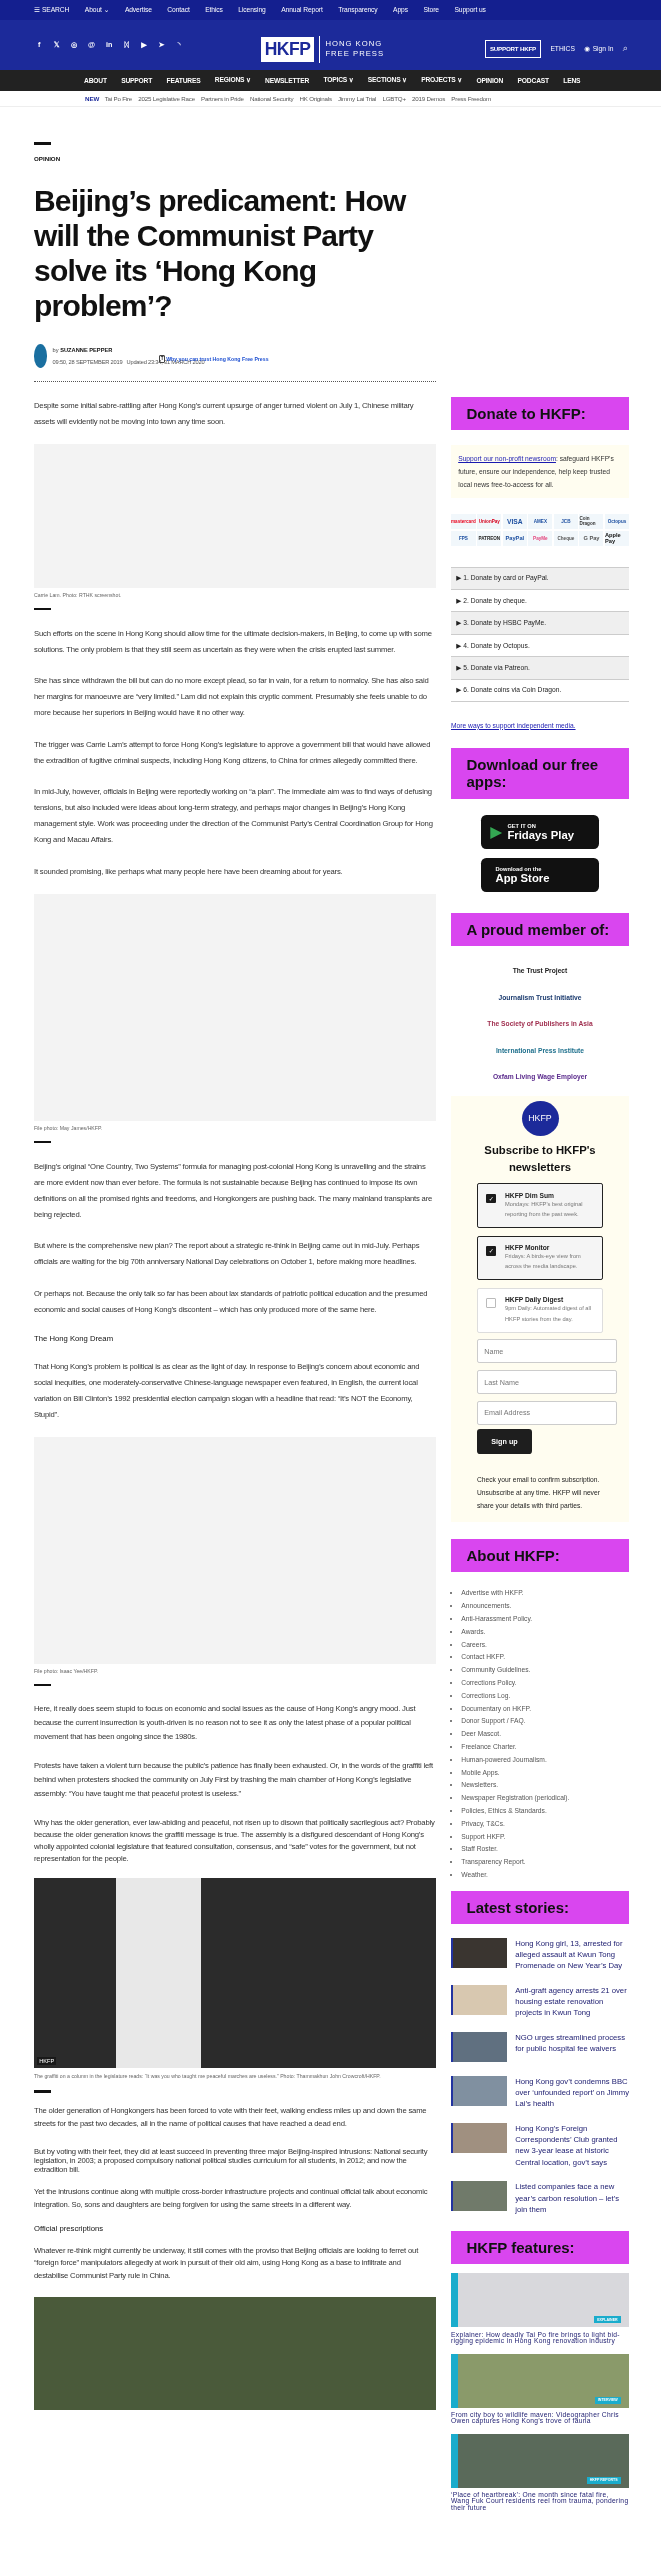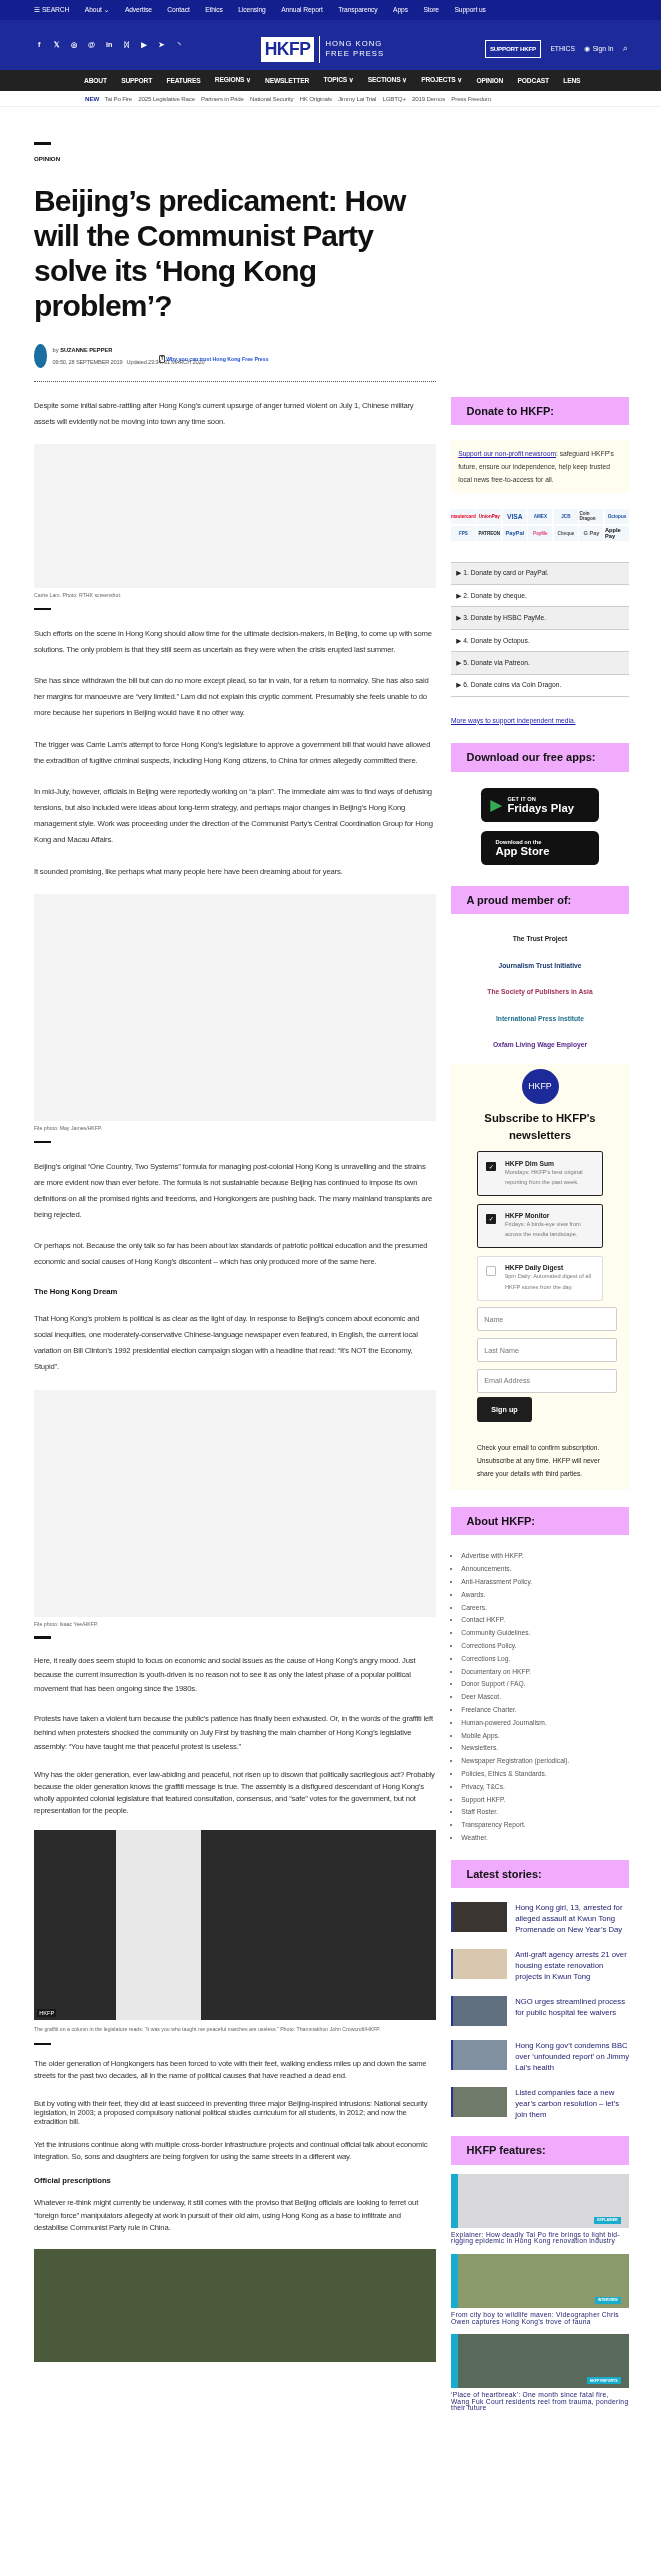--- a/index.html
+++ b/index.html
@@ -29,25 +29,25 @@
 h1.title{font-size:30px;line-height:35px;font-weight:bold;color:#111;margin-top:21.6px;letter-spacing:-0.8px}
 .byline{display:flex;align-items:center;margin-top:20.6px;position:relative}
 .avatar{width:13.4px;height:24px;border-radius:50%;background:#1a6fa0}
 .by-text{margin-left:5.2px;font-size:5.7px;color:#444}
 .by-text b{color:#111}
 .dates{margin-top:5.2px;font-size:5.7px;color:#555;letter-spacing:-0.2px}
 .trust{position:absolute;left:125px;top:11.3px;font-size:5.2px;color:#1d4fd1;font-weight:bold;display:flex;align-items:center;gap:1px}
 .trust .t{width:6.2px;height:7.2px;border:0.8px solid #444;border-radius:1px;font-size:4.6px;color:#222;display:flex;align-items:center;justify-content:center}
 .dotline{border-top:0.5px dotted #555;margin-top:13.4px}
 p.para{font-size:7.7px;line-height:16px;color:#333;margin-top:15.5px;letter-spacing:-0.2px}
-h3.sub{font-size:7.7px;font-weight:bold;color:#111;margin-top:16.5px}
+h3.sub{font-size:7.7px;font-weight:normal;color:#111;margin-top:16.5px}
 .imgph{background:#f3f3f3;margin-top:14.4px}
 .caption{font-size:5.2px;color:#666;margin-top:4.1px}
 .sidebar{position:absolute;left:451px;top:397px;width:178px}
-.sb-head{background:#f0abfc;padding:8.2px 15.5px;font-weight:bold;font-size:11px;color:#111}
+.sb-head{background:#d946ef;padding:8.2px 15.5px;font-weight:bold;font-size:15px;color:#111}
 .sb-box{background:#fffdf0;padding:7.2px;font-size:6.7px;line-height:13px;color:#333;margin-top:14.4px}
 .sb-box a{color:#1a1ab0;text-decoration:underline}
 .paylogos{display:grid;grid-template-columns:repeat(7,1fr);gap:1.5px;margin-top:15.5px}
 .pay{height:15.5px;background:#f1f7fb;font-size:4.6px;font-weight:bold;display:flex;align-items:center;justify-content:center;color:#1d4fa0}
 .acc{border-top:0.5px solid #ccc;padding:6.7px 5.2px;font-size:6.7px;color:#222}
 .acc.alt{background:#efefef}
 .morelink{color:#1a1ab0;text-decoration:underline;font-size:6.7px;display:block;margin-top:19.6px}
 .storebtn{width:118px;height:34px;background:#111;border-radius:5.2px;margin:16.5px auto 0;color:#fff;display:flex;align-items:center;padding-left:9.3px;gap:5.2px}
 .storebtn .lbl small{display:block;font-size:5.7px}
 .storebtn .lbl{font-size:11.3px;font-weight:bold}
@@ -177,20 +177,21 @@
   <div class="dash" style="margin-top:9.3px"></div>
   <p class="para">Such efforts on the scene in Hong Kong should allow time for the ultimate decision-makers, in Beijing, to come up with some solutions. The only problem is that they still seem as uncertain as they were when the crisis erupted last summer.</p>
   <p class="para">She has since withdrawn the bill but can do no more except plead, so far in vain, for a return to normalcy. She has also said her margins for manoeuvre are “very limited.” Lam did not explain this cryptic comment. Presumably she feels unable to do more because her superiors in Beijing would have it no other way.</p>
   <p class="para">The trigger was Carrie Lam’s attempt to force Hong Kong’s legislature to approve a government bill that would have allowed the extradition of fugitive criminal suspects, including Hong Kong citizens, to China for crimes allegedly committed there.</p>
   <p class="para">In mid-July, however, officials in Beijing were reportedly working on “a plan”. The immediate aim was to find ways of defusing tensions, but also included were ideas about long-term strategy, and perhaps major changes in Beijing’s Hong Kong management style. Work was proceeding under the direction of the Communist Party’s Central Coordination Group for Hong Kong and Macau Affairs.</p>
   <p class="para">It sounded promising, like perhaps what many people here have been dreaming about for years.</p>
   <div class="imgph" style="height:227px"></div>
   <div class="caption">File photo: May James/HKFP.</div>
   <div class="dash" style="margin-top:9.3px"></div>
   <p class="para">Beijing’s original “One Country, Two Systems” formula for managing post-colonial Hong Kong is unravelling and the strains are more evident now than ever before. The formula is not sustainable because Beijing has continued to impose its own definitions on all the promised rights and freedoms, and Hongkongers are pushing back. The many mainland transplants are being rejected.</p>
+  <p class="para">But where is the comprehensive new plan? The report about a strategic re-think in Beijing came out in mid-July. Perhaps officials are waiting for the big 70th anniversary National Day celebrations on October 1, before making more headlines.</p>
   <p class="para">Or perhaps not. Because the only talk so far has been about lax standards of patriotic political education and the presumed economic and social causes of  Hong Kong’s discontent – which has only produced more of the same here.</p>
   <h3 class="sub">The Hong Kong Dream</h3>
   <p class="para">That Hong Kong’s problem is political is as clear as the light of day. In response to Beijing’s concern about economic and social inequities, one moderately-conservative Chinese-language newspaper even featured, in English, the current local variation on Bill Clinton’s 1992 presidential election campaign slogan with a headline that read: “It’s NOT the Economy, Stupid”.</p>
   <div class="imgph" style="height:227px"></div>
   <div class="caption">File photo: Isaac Yee/HKFP.</div>
   <div class="dash" style="margin-top:9.3px"></div>
   <p class="para" style="line-height:14px">Here, it really does seem stupid to focus on economic and social issues as the cause of Hong Kong’s angry mood. Just because the current insurrection is youth-driven is no reason not to see it as only the latest phase of a popular political movement that has been ongoing since the 1980s.</p>
   <p class="para" style="line-height:14px">Protests have taken a violent turn because the public’s patience has finally been exhausted. Or, in the words of the graffiti left behind when protesters shocked the community on July First by trashing the main chamber of Hong Kong’s legislative assembly: “You have taught me that peaceful protest is useless.”</p>
   <p class="para" style="line-height:12px">Why has the older generation, ever law-abiding and peaceful, not risen up to disown that politically sacrilegious act? Probably because the older generation knows the graffiti message is true. The assembly is a disfigured descendant of Hong Kong’s wholly appointed colonial legislature that featured consultation, consensus, and “safe” votes for the government, but not representation for the people.</p>
   <div class="imgph" style="height:190px;background:#2b2b2b;margin-top:13.4px;position:relative">
@@ -284,37 +285,41 @@
       <li>Newsletters.</li>
       <li>Newspaper Registration (periodical).</li>
       <li>Policies, Ethics &amp; Standards.</li>
       <li>Privacy, T&amp;Cs.</li>
       <li>Support HKFP.</li>
       <li>Staff Roster.</li>
       <li>Transparency Report.</li>
       <li>Weather.</li>
     </ul>
 
-  <div class="sb-head" style="margin-top:15px">Latest stories:</div>
+  <div class="sb-head" style="margin-top:9px">Latest stories:</div>
   <div id="latest">
       <div class="story">
         <div class="th" style="background: rgb(58, 53, 48);"></div>
         <div class="t">Hong Kong girl, 13, arrested for alleged assault at Kwun Tong Promenade on New Year’s Day</div>
       </div>
       <div class="story">
         <div class="th" style="background: rgb(216, 200, 176);"></div>
         <div class="t">Anti-graft agency arrests 21 over housing estate renovation projects in Kwun Tong</div>
       </div>
       <div class="story">
         <div class="th" style="background: rgb(96, 112, 128);"></div>
         <div class="t">NGO urges streamlined process for public hospital fee waivers</div>
       </div>
       <div class="story">
         <div class="th" style="background: rgb(128, 144, 160);"></div>
         <div class="t">Hong Kong gov’t condemns BBC over ‘unfounded report’ on Jimmy Lai’s health</div>
+      </div>
+      <div class="story">
+        <div class="th" style="background: rgb(160, 144, 128);"></div>
+        <div class="t">Hong Kong’s Foreign Correspondents’ Club granted new 3-year lease at historic Central location, gov’t says</div>
       </div>
       <div class="story">
         <div class="th" style="background: rgb(112, 122, 106);"></div>
         <div class="t">Listed companies face a new year’s carbon resolution – let’s join them</div>
       </div>
     </div>
 
   <div class="sb-head" style="margin-top:15.5px">HKFP features:</div>
   <div id="features">
       <div class="feat">

